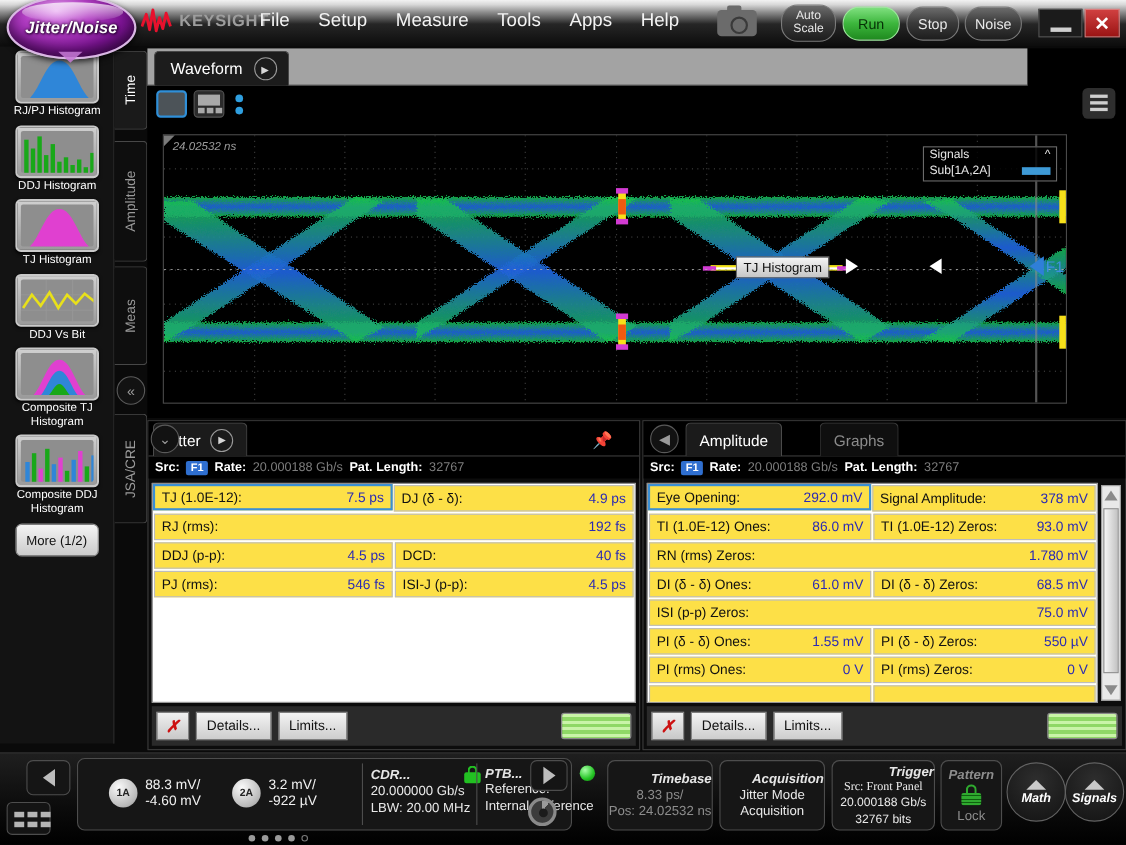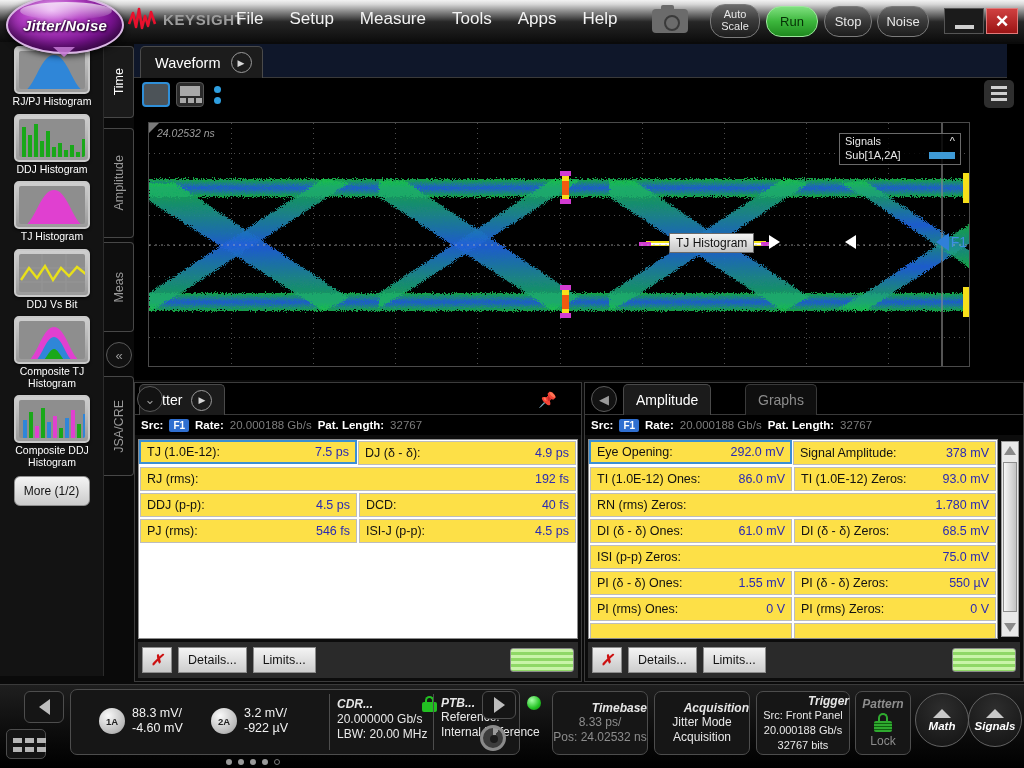--- a/index.html
+++ b/index.html
@@ -104,21 +104,21 @@
   .vtab span{ writing-mode: vertical-rl; transform: rotate(180deg); white-space:nowrap; }
   .vtab.active{ color:#fff; background:#1a1a1a; }
   .vtab-collapse{
     position:absolute;left:2px;width:26px;height:26px;border-radius:50%;
     border:1px solid #5a5a5a;color:#9a9a9a;font-size:13px;
     display:flex;align-items:center;justify-content:center;background:#121212;
   }
 
   
   .wf-panel{ position:absolute; left:134px; top:44px; width:890px; height:336px; background:#000; }
-  .wf-tabrow{ position:absolute; left:0; top:0; width:873px; height:34px; background:#0f172a;
+  .wf-tabrow{ position:absolute; left:0; top:0; width:800px; height:34px; background:#a3a3a3;
     border-bottom:1px solid #3a3a3a; }
   .wf-tab{
     position:absolute; left:6px; top:2px; height:32px; padding:0 10px 0 14px;
     background:#1c1c1c; border:1px solid #4a4a4a; border-bottom:none; border-radius:5px 5px 0 0;
     display:flex;align-items:center;gap:10px;
   }
   .wf-tab .t{ color:#fff; font-size:14.5px;}
   .circ-btn{ width:21px;height:21px;border-radius:50%;border:1px solid #9a9a9a;
     display:flex;align-items:center;justify-content:center;color:#d7d7d7;font-size:9px;}
   .wf-toolbar{ position:absolute; left:8px; top:38px; display:flex; align-items:center; gap:6px;}
@@ -763,21 +763,21 @@
     </div>
 
     <div class="bgroup" style="left:654px;top:6px;width:96px;height:64px;display:flex;flex-direction:column;justify-content:center;">
       <div class="bhdr">Acquisition</div>
       <div class="btxt">Jitter Mode</div>
       <div class="btxt">Acquisition</div>
     </div>
 
     <div class="bgroup" style="left:756px;top:6px;width:94px;height:64px;display:flex;flex-direction:column;justify-content:center;">
       <div class="bhdr">Trigger</div>
-      <div class="btxt" style="font-size:11px;">Src: Front Panel</div>
+      <div class="btxt" style="font-size:11px;font-family:Liberation Serif, serif;">Src: Front Panel</div>
       <div class="btxt" style="font-size:11px;">20.000188 Gb/s</div>
       <div class="btxt" style="font-size:11px;">32767 bits</div>
     </div>
 
     <div class="bgroup" style="left:855px;top:6px;width:56px;height:64px;display:flex;flex-direction:column;align-items:center;justify-content:center;gap:2px;">
       <div class="bhdr dimh">Pattern</div>
       <div style="width:18px;height:19px;position:relative;">
         <span style="position:absolute;top:0;left:4px;width:10px;height:8px;border:2px solid #2faa2f;border-bottom:none;border-radius:5px 5px 0 0;display:block;"></span>
         <span style="position:absolute;bottom:0;left:0;width:18px;height:11px;border-radius:2px;display:block;background:repeating-linear-gradient(to bottom,#2faa2f 0 2px,#0f5f0f 2px 3px);"></span>
       </div>

